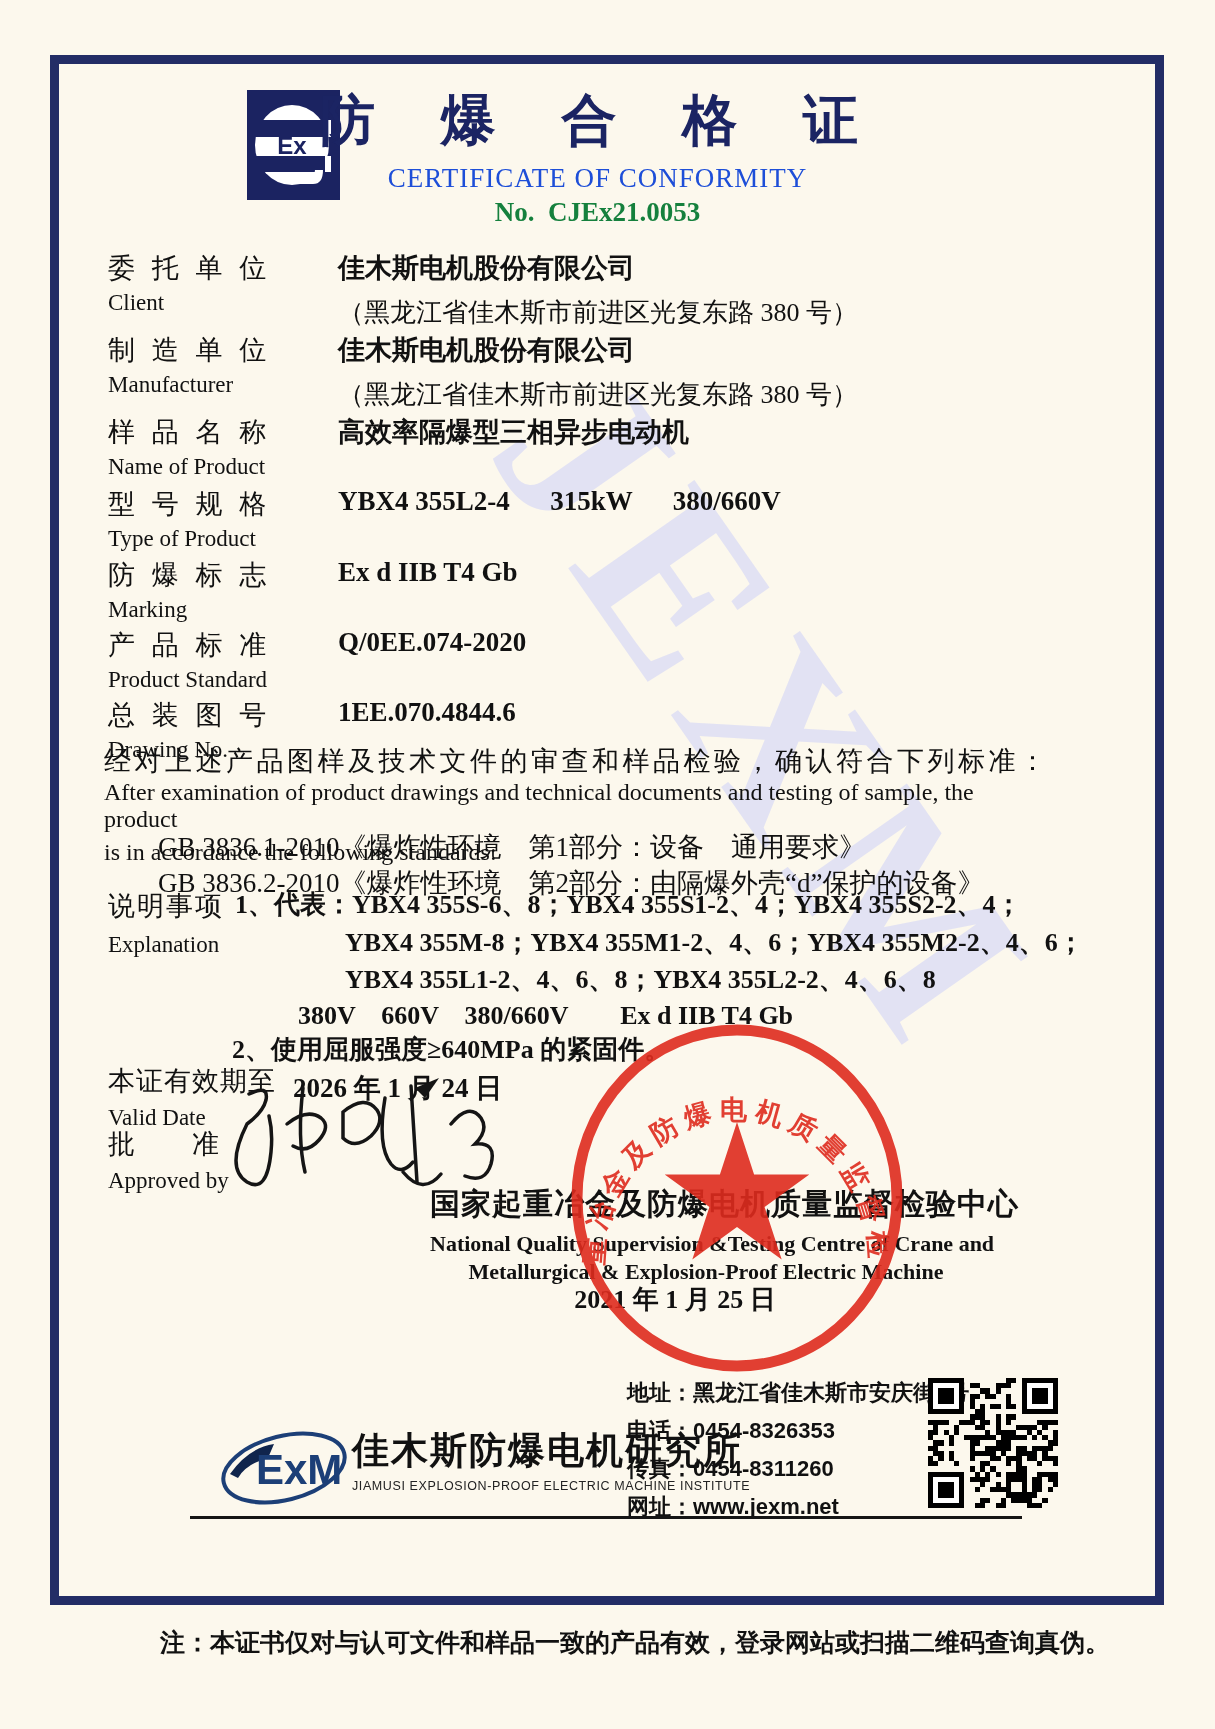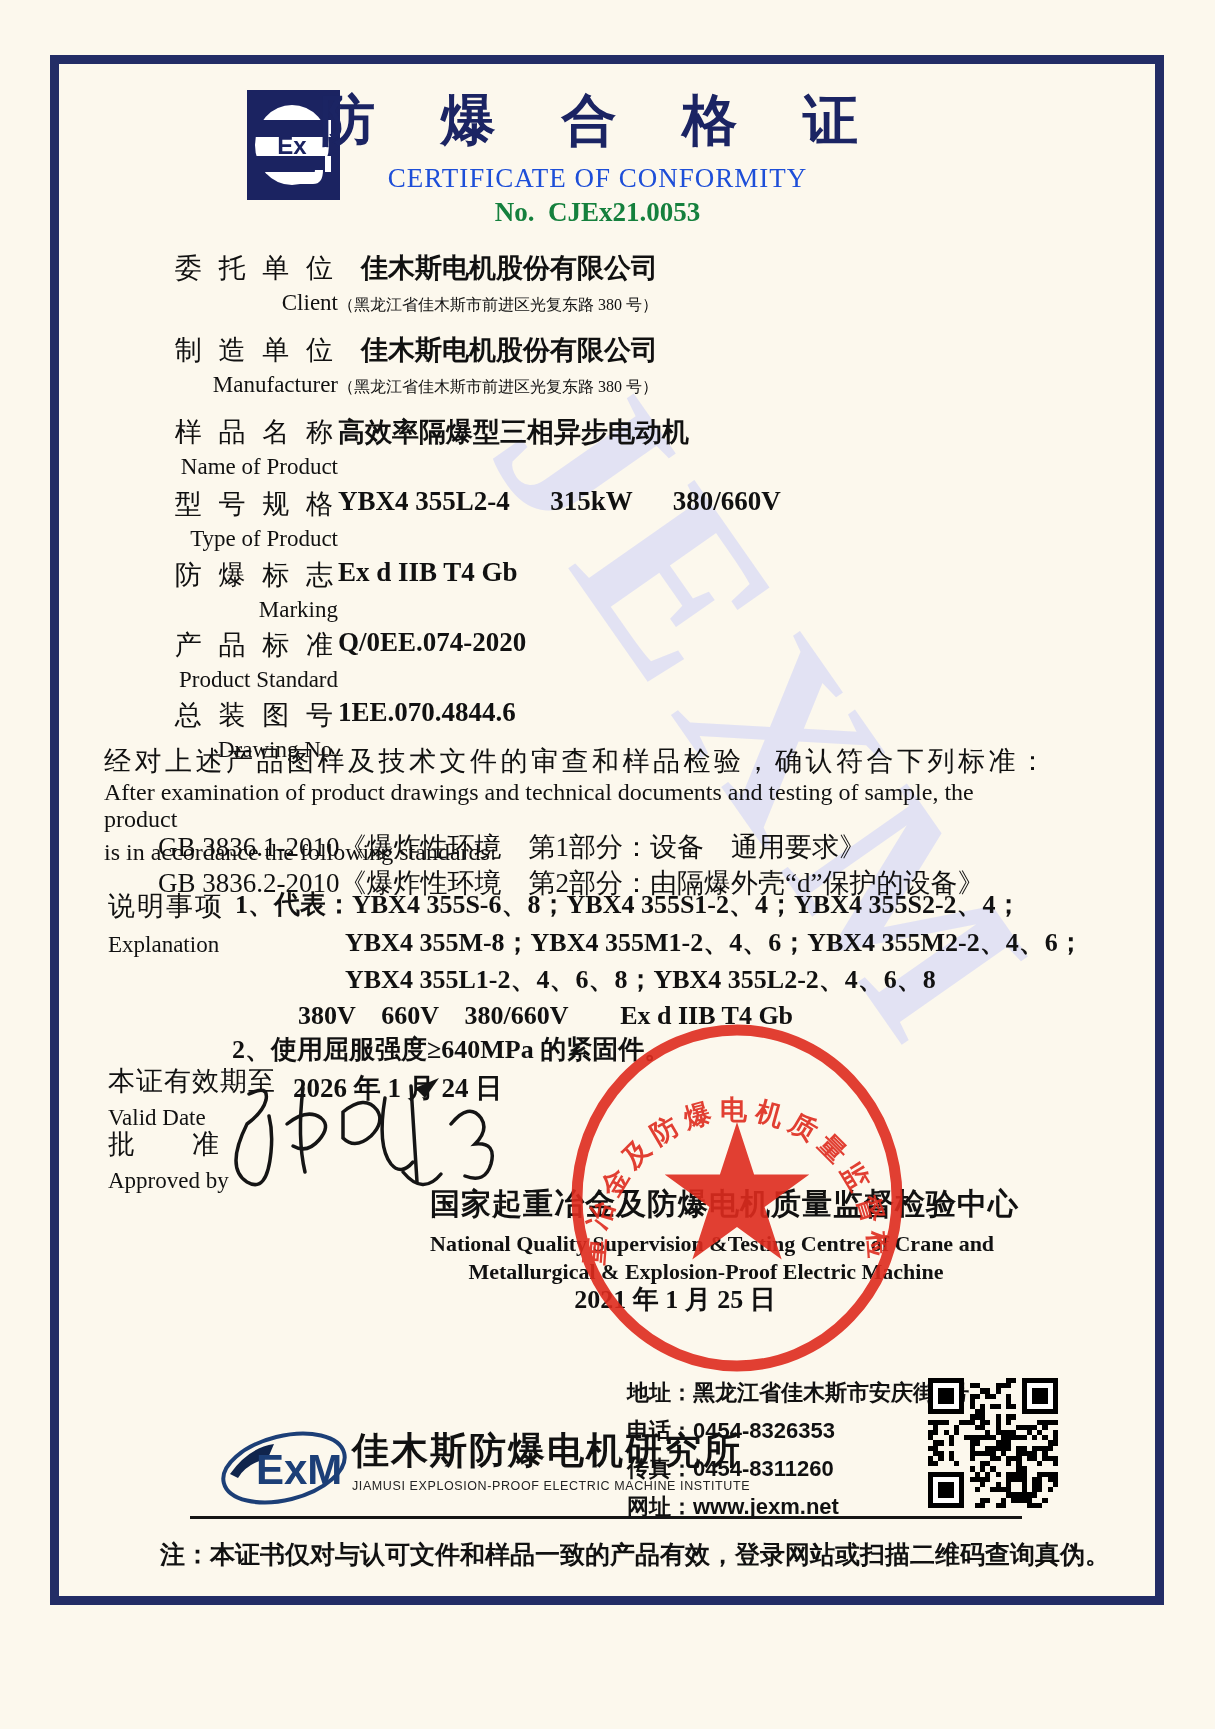--- a/index.html
+++ b/index.html
@@ -29,26 +29,26 @@
   }
   .subtitle{
     left:320px; top:163px; width:555px; text-align:center;
     font-size:27px; font-weight:normal; color:#1d4ed8; letter-spacing:1px; white-space:nowrap;
   }
   .cert-no{
     left:320px; top:197px; width:555px; text-align:center;
     font-size:27px; font-weight:bold; color:#15803d; white-space:pre;
   }
   
-  .field-row{left:108px; width:960px; display:flex;text-align:right;}
+  .field-row{left:108px; width:960px; display:flex;}
   .f-label{width:230px; flex:0 0 230px;}
   .f-label .zh{font-size:27px; letter-spacing:5px; font-weight:500; white-space:nowrap;}
   .f-label .en{font-size:23px; margin-top:4px; white-space:nowrap;}
   .f-value .val{font-size:27px; font-weight:bold; white-space:pre-wrap;}
-  .f-value .note{font-size:16px; margin-top:9px; white-space:nowrap;}
+  .f-value .note{font-size:26px; margin-top:9px; white-space:nowrap;}
   
   .statement{left:104px; width:940px;}
   .statement .zh{font-size:27px; letter-spacing:3.5px; font-weight:500; white-space:nowrap;}
   .statement .en{font-size:24px; }
   .standard-line{left:158px; font-size:27px; font-weight:500; white-space:nowrap;}
   
   .expl-label .zh{font-size:27px; letter-spacing:2px; font-weight:500;}
   .expl-label .en{font-size:23px; margin-top:8px;}
   .expl-line{font-size:26px; font-weight:bold; white-space:pre; z-index:2;}
   
@@ -65,21 +65,21 @@
   .signature{left:215px; top:1068px; z-index:3;}
   
   .inst-name{left:352px; top:1426px; z-index:2;}
   .inst-name .zh{font-size:37px; font-weight:bold; font-family:"Liberation Sans", sans-serif; letter-spacing:2px; white-space:nowrap;}
   .inst-name .en{font-size:12.5px; font-family:"Liberation Sans", sans-serif; letter-spacing:.6px; margin-top:3px; color:#222; white-space:nowrap;}
   .contact{left:627px; top:1374px; z-index:2; font-family:"Liberation Sans", sans-serif;}
   .contact div{font-size:22px; font-weight:bold; line-height:38px; white-space:nowrap;}
   .qr{left:928px; top:1378px; z-index:2;}
   .divider{left:190px; top:1516px; width:832px; height:3px; background:#151515; z-index:2;}
   .footer-note{
-    left:160px; top:1538px; width:900px; text-align:center; z-index:2;
+    left:160px; top:1626px; width:900px; text-align:center; z-index:2;
     font-size:25px; font-weight:600; font-family:"Liberation Sans", sans-serif; white-space:nowrap;
   }
 </style>
 </head>
 <body>
 
 <div class="page">
 
   <div class="watermark">JEXM</div>
   <div class="frame"></div>

